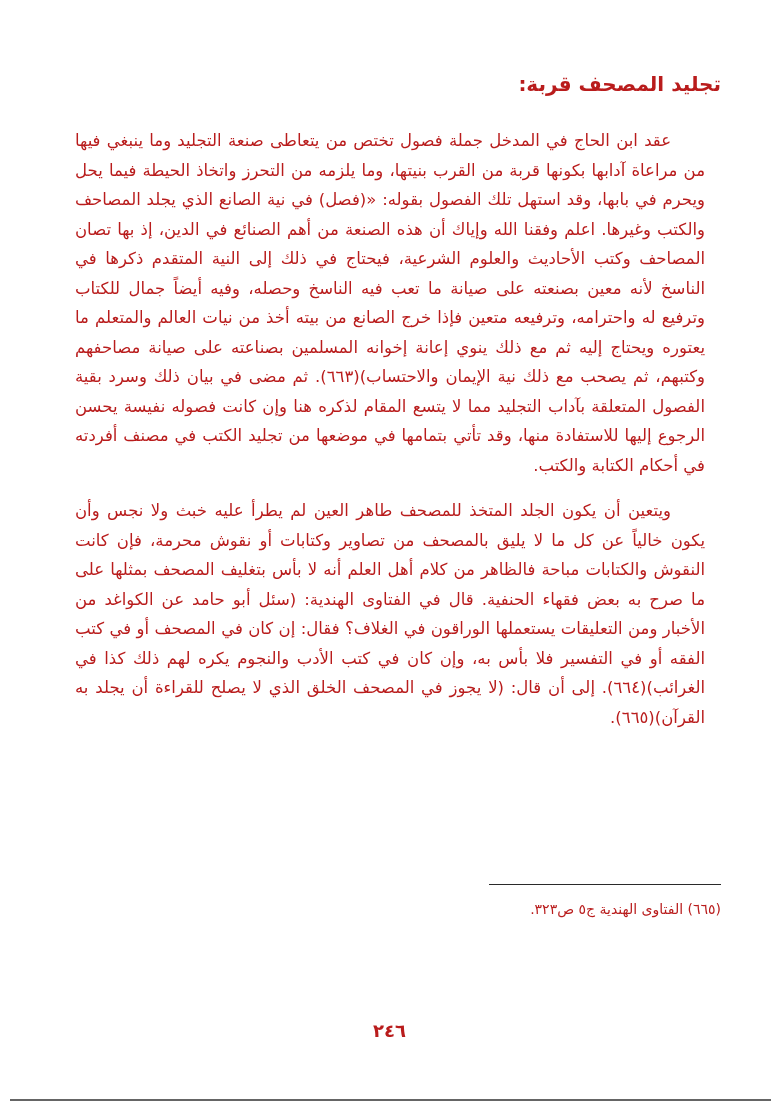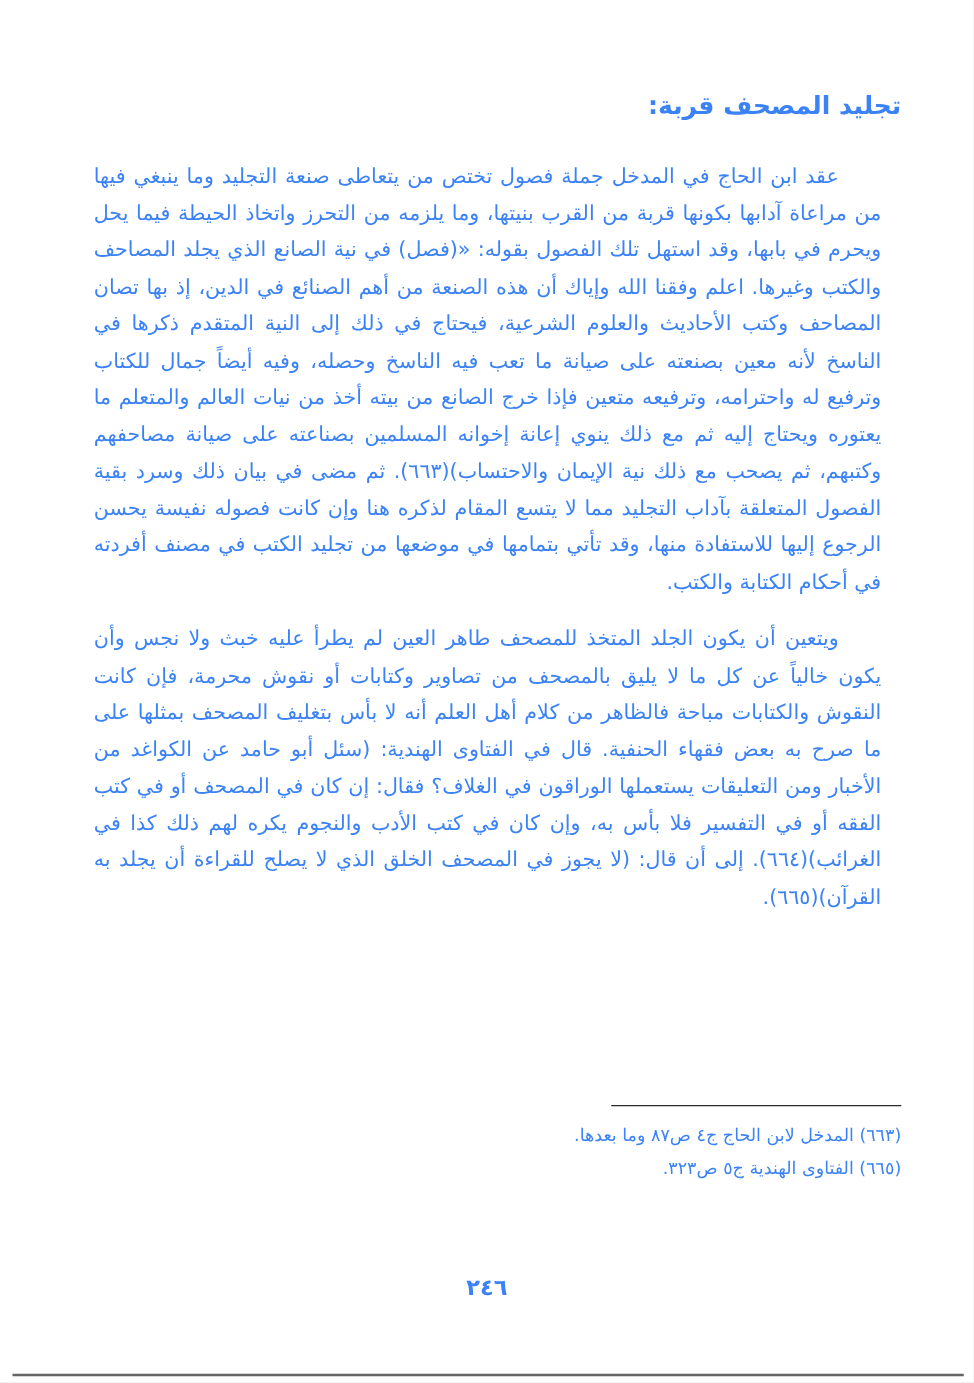--- a/index.html
+++ b/index.html
@@ -7,21 +7,21 @@
     padding: 0;
     background: #e8e8e8;
   }
   .page {
     position: relative;
     width: 779px;
     height: 1106px;
     margin: 0 auto;
     background: #ffffff;
     font-family: "DejaVu Sans", sans-serif;
-    color: #3b82f6;
+    color: #b91c1c;
     direction: rtl;
     overflow: hidden;
   }
   .content {
     position: absolute;
     top: 72px;
     right: 58px;
     width: 662px;
   }
   .heading {
@@ -88,21 +88,20 @@
     <h1 class="heading">تجليد المصحف قربة:</h1>
 
     <p class="para indent">عقد ابن الحاج في المدخل جملة فصول تختص من يتعاطى صنعة التجليد وما ينبغي فيها من مراعاة آدابها بكونها قربة من القرب بنيتها، وما يلزمه من التحرز واتخاذ الحيطة فيما يحل ويحرم في بابها، وقد استهل تلك الفصول بقوله: «(فصل) في نية الصانع الذي يجلد المصاحف والكتب وغيرها. اعلم وفقنا الله وإياك أن هذه الصنعة من أهم الصنائع في الدين، إذ بها تصان المصاحف وكتب الأحاديث والعلوم الشرعية، فيحتاج في ذلك إلى النية المتقدم ذكرها في الناسخ لأنه معين بصنعته على صيانة ما تعب فيه الناسخ وحصله، وفيه أيضاً جمال للكتاب وترفيع له واحترامه، وترفيعه متعين فإذا خرج الصانع من بيته أخذ من نيات العالم والمتعلم ما يعتوره ويحتاج إليه ثم مع ذلك ينوي إعانة إخوانه المسلمين بصناعته على صيانة مصاحفهم وكتبهم، ثم يصحب مع ذلك نية الإيمان والاحتساب)(٦٦٣). ثم مضى في بيان ذلك وسرد بقية الفصول المتعلقة بآداب التجليد مما لا يتسع المقام لذكره هنا وإن كانت فصوله نفيسة يحسن الرجوع إليها للاستفادة منها، وقد تأتي بتمامها في موضعها من تجليد الكتب في مصنف أفردته في أحكام الكتابة والكتب.</p>
 
     <p class="para indent">ويتعين أن يكون الجلد المتخذ للمصحف طاهر العين لم يطرأ عليه خبث ولا نجس وأن يكون خالياً عن كل ما لا يليق بالمصحف من تصاوير وكتابات أو نقوش محرمة، فإن كانت النقوش والكتابات مباحة فالظاهر من كلام أهل العلم أنه لا بأس بتغليف المصحف بمثلها على ما صرح به بعض فقهاء الحنفية. قال في الفتاوى الهندية: (سئل أبو حامد عن الكواغد من الأخبار ومن التعليقات يستعملها الوراقون في الغلاف؟ فقال: إن كان في المصحف أو في كتب الفقه أو في التفسير فلا بأس به، وإن كان في كتب الأدب والنجوم يكره لهم ذلك كذا في الغرائب)(٦٦٤). إلى أن قال: (لا يجوز في المصحف الخلق الذي لا يصلح للقراءة أن يجلد به القرآن)(٦٦٥).</p>
   </div>
 
   <div class="footnotes">
     <div class="fn-divider"></div>
 
-    <p class="fn">(٦٦٣) المدخل لابن الحاج ج٤ ص٨٧ وما بعدها.</p>
 
 
     <p class="fn">(٦٦٥) الفتاوى الهندية ج٥ ص٣٢٣.</p>
   </div>
 
   <div class="page-number">٢٤٦</div>
 
   <div class="scan-edge"></div>
 
 </div>

